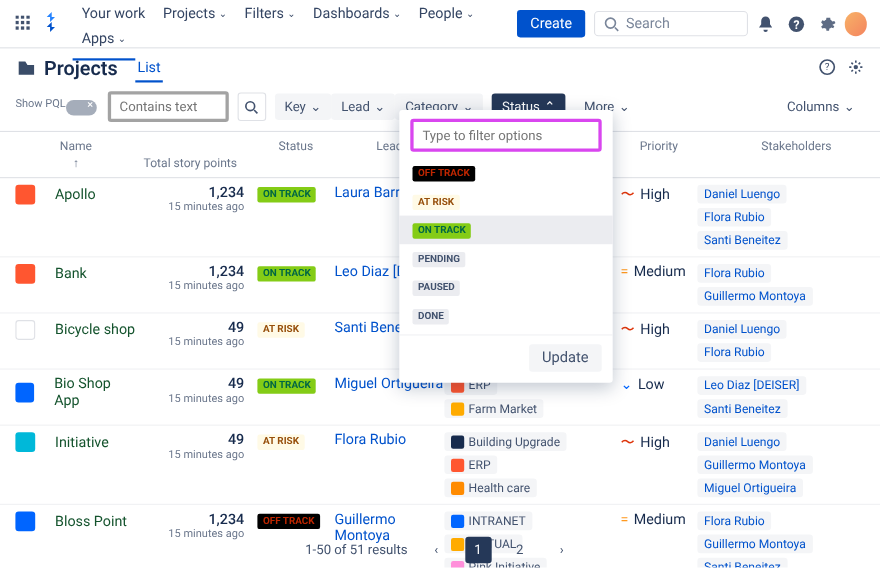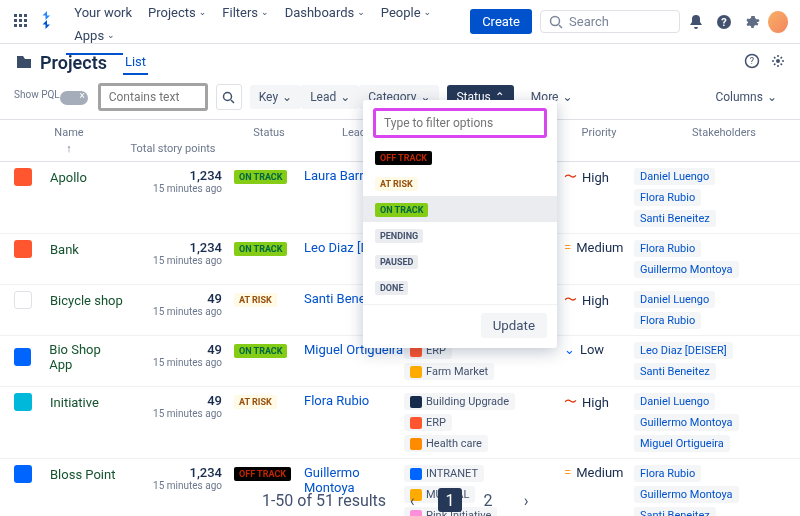--- a/index.html
+++ b/index.html
@@ -62,21 +62,21 @@
 .stake-list { display: flex; flex-direction: column; gap: 4px; }
 .stake { background: #F4F5F7; border-radius: 3px; padding: 2px 6px; color: #0052CC; font-size: 11px; width: fit-content; }
 
 .status-popover { position: absolute; left: 363px; top: 100px; width: 194px; background: #fff; border-radius: 3px; box-shadow: 0 4px 16px rgba(9,30,66,0.25); z-index: 10; padding: 8px 0; }
 .status-popover input { margin: 0 10px 6px; width: calc(100% - 20px); border: 3px solid #d946ef; border-radius: 3px; padding: 5px 8px; font-size: 12px; }
 .status-popover .opt { padding: 5px 12px; cursor: pointer; }
 .status-popover .sel { background: #EBECF0; }
 .status-popover .footer { display: flex; justify-content: flex-end; padding: 8px 10px 2px; border-top: 1px solid #f0f1f3; margin-top: 4px; }
 .status-popover .update-btn { background:#F4F5F7; border:none; padding:5px 12px; border-radius:3px; color:#42526E; }
 
-.pager { position: absolute; bottom: 4px; left: 0; right: 0; display: flex; align-items: center; justify-content: center; gap: 14px; font-size: 16px; color: #42526E; }
+.pager { position: absolute; bottom: 4px; left: 0; right: 0; display: flex; align-items: center; justify-content: center; gap: 14px; font-size: 12px; color: #42526E; }
 .pager .pg { width: 24px; height: 24px; display:flex; align-items:center; justify-content:center; border-radius:3px; cursor:pointer; }
 .pager .cur { background: #253858; color: #fff; }
 </style>
 </head>
 <body>
 
 <div class="topnav">
   <div class="app-grid">
     <svg width="16" height="16">
         <g fill="currentColor">

